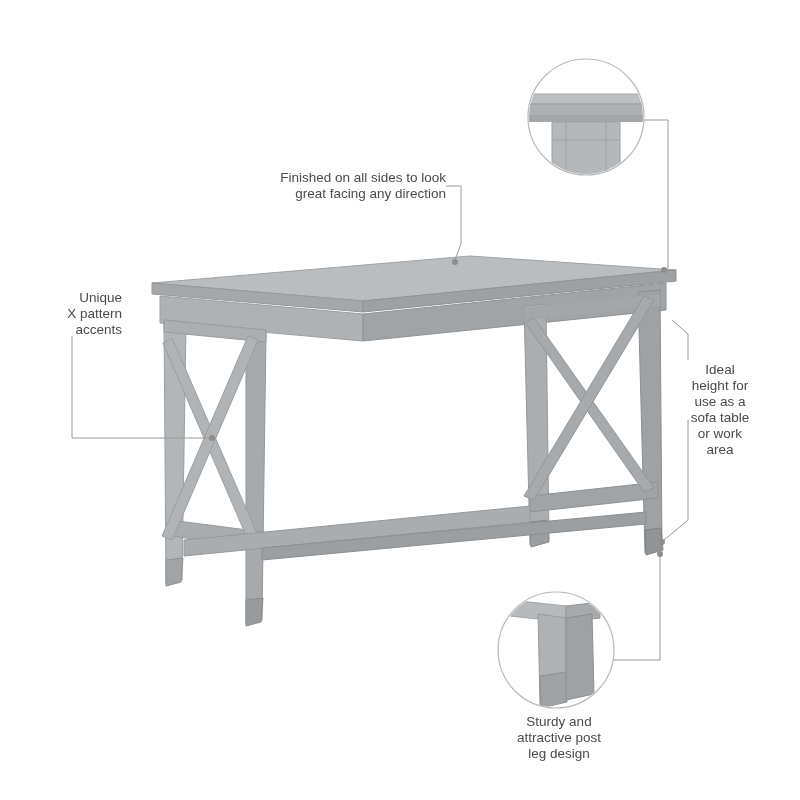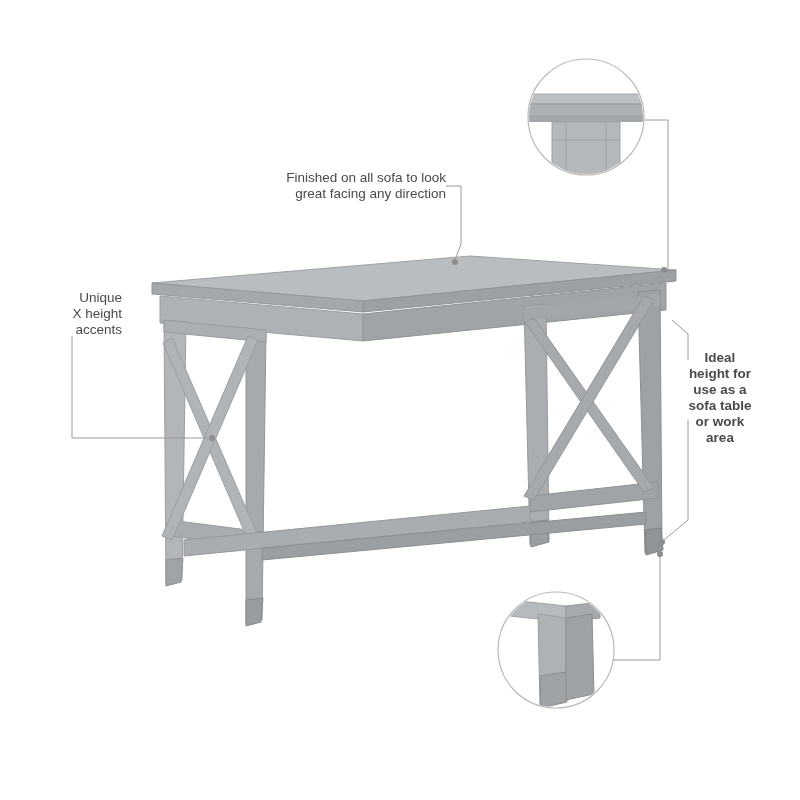--- a/index.html
+++ b/index.html
@@ -148,29 +148,32 @@
         <polygon points="510,600 566,606 566,622 510,616" fill="#b6babd" stroke="#9fa3a6" stroke-width="1"></polygon>
         <polygon points="538,614 566,618 566,700 540,706" fill="#aeb2b5" stroke="#989c9f" stroke-width="1"></polygon>
         <polygon points="540,676 566,672 567,702 541,708" fill="#9fa3a6" stroke="#8c9093" stroke-width="1"></polygon>
         <polygon points="566,606 600,602 600,618 566,622" fill="#a6aaad" stroke="#92969a" stroke-width="1"></polygon>
         <polygon points="566,618 592,614 594,694 566,700" fill="#9ea2a5" stroke="#8b8f92" stroke-width="1"></polygon>
       </g>
     </g>
 
   </svg>
 
-  <div class="callout right" style="left: 252px; top: 170px; width: 194px;">Finished on all sofa to look
+  <div class="callout right" style="left: 252px; top: 170px; width: 194px;">Finished on all sides to look
 great facing any direction</div>
 
 
   <div class="callout right" style="left: 20px; top: 290px; width: 102px;">Unique
-X height
+X pattern
 accents</div>
 
-  <div class="callout center" style="left: 684px; top: 350px; width: 72px; font-weight: bold;">Ideal
+  <div class="callout center" style="left: 684px; top: 362px; width: 72px;">Ideal
 height for
 use as a
 sofa table
 or work
 area</div>
 
+  <div class="callout center" style="left: 496px; top: 714px; width: 126px;">Sturdy and
+attractive post
+leg design</div>
 
 </div>
 
 </body></html>

